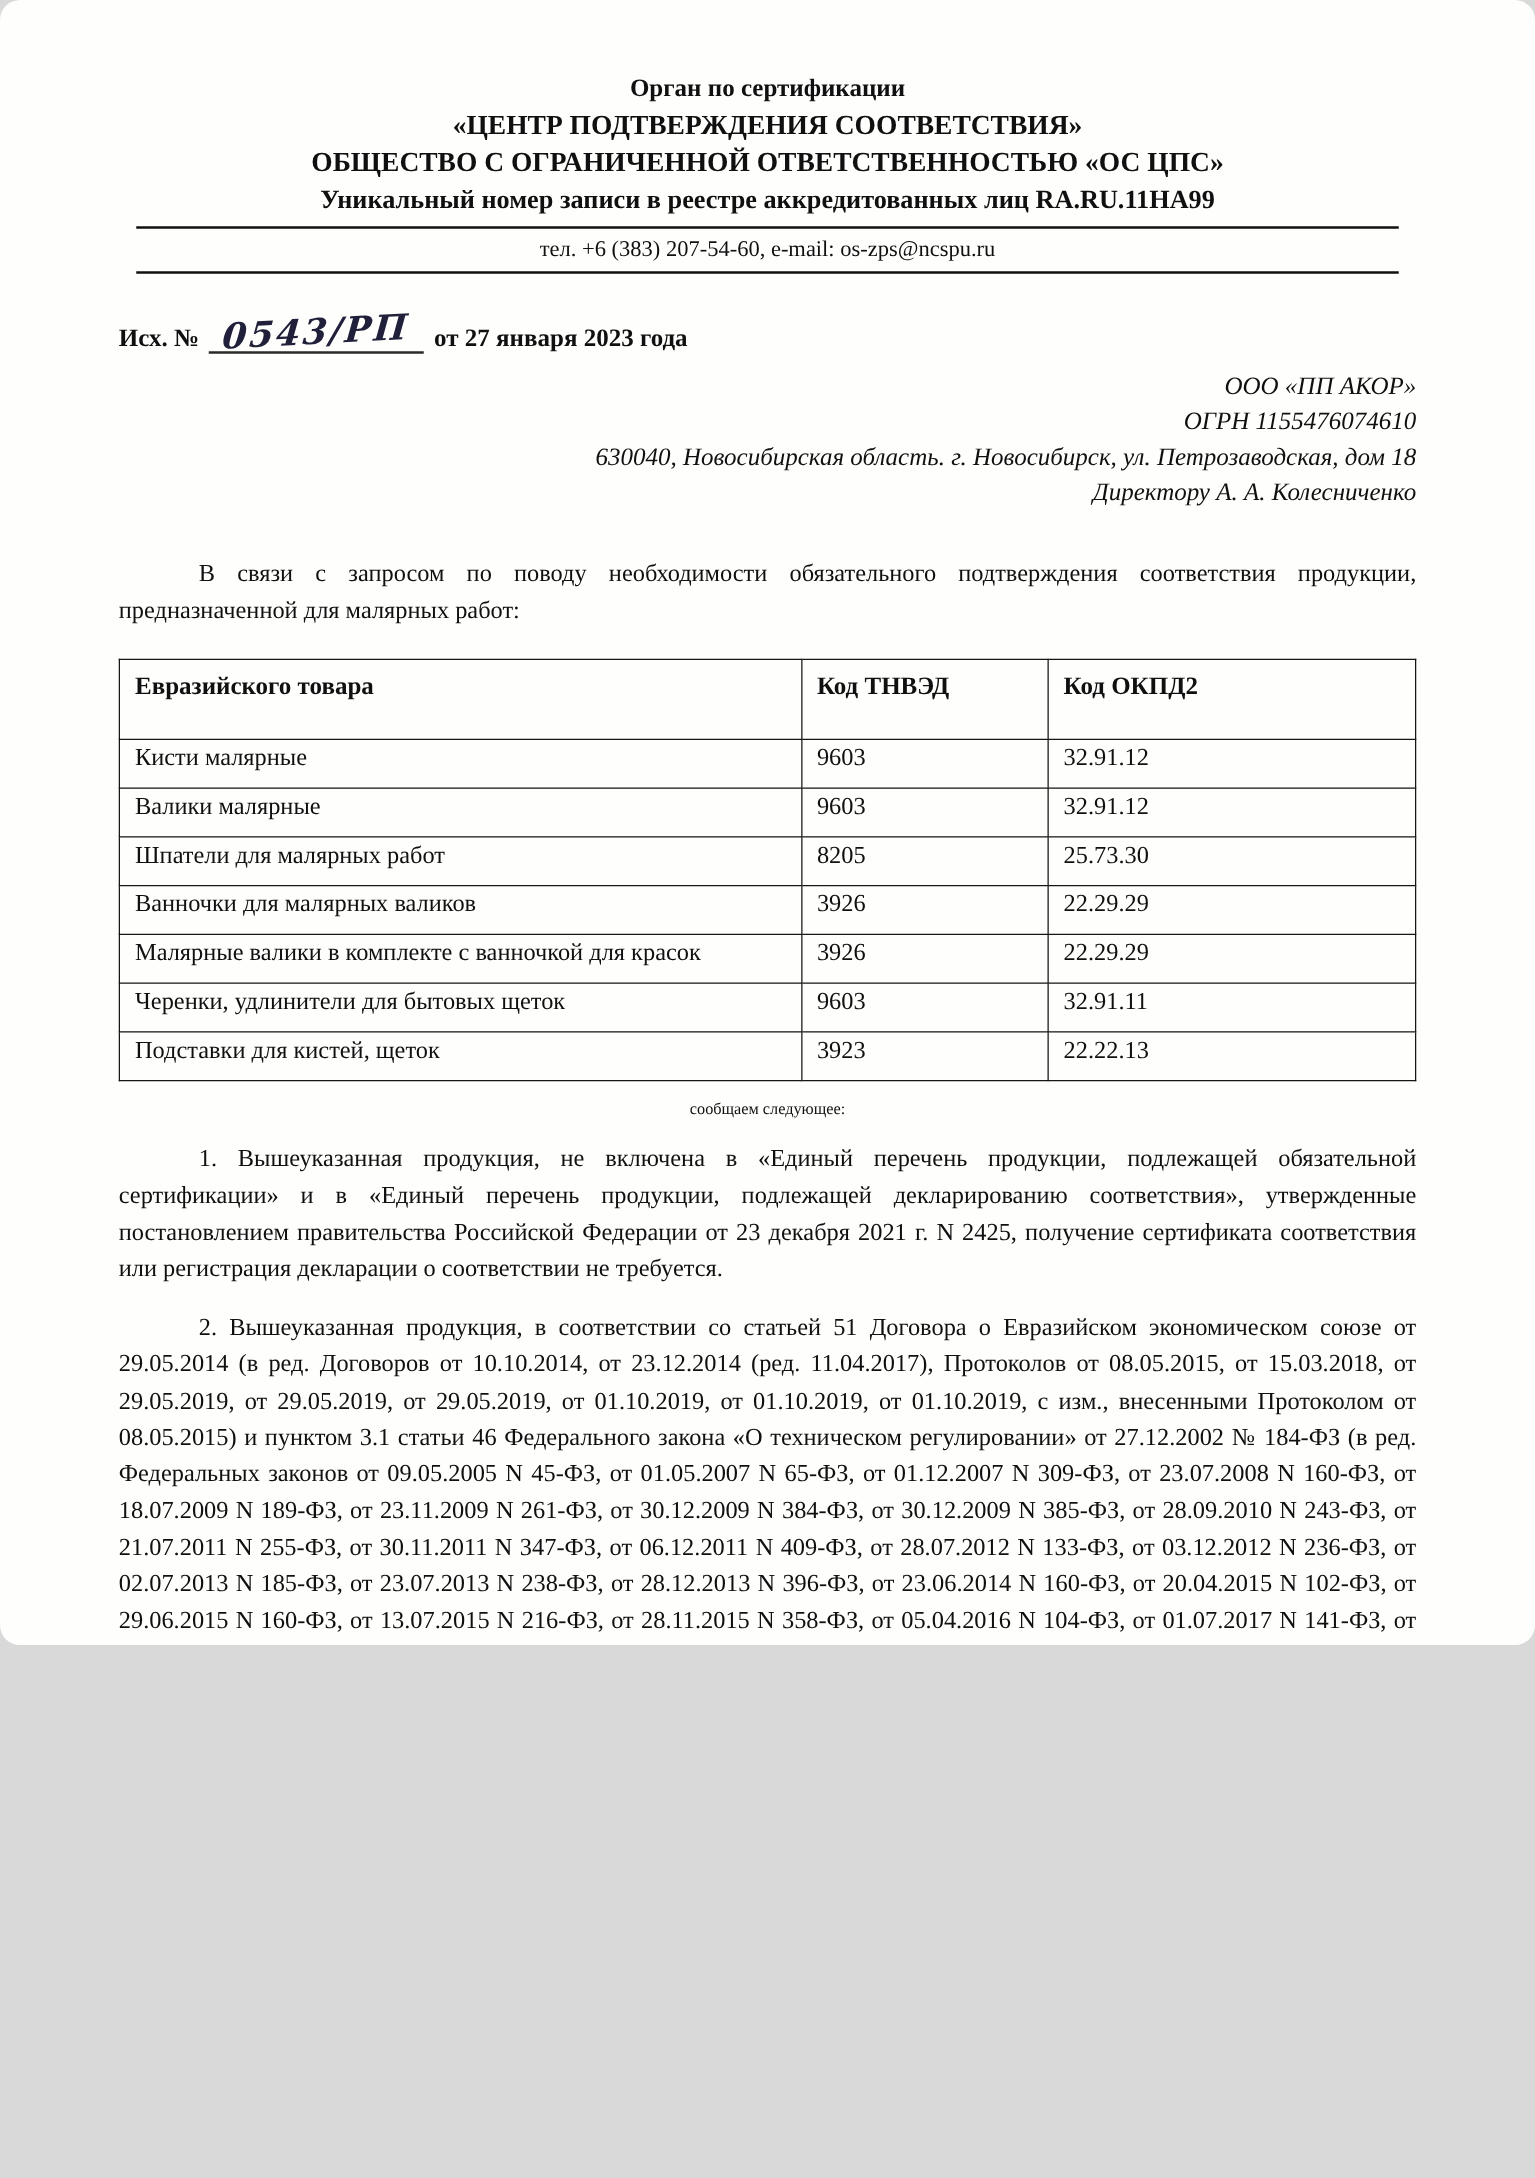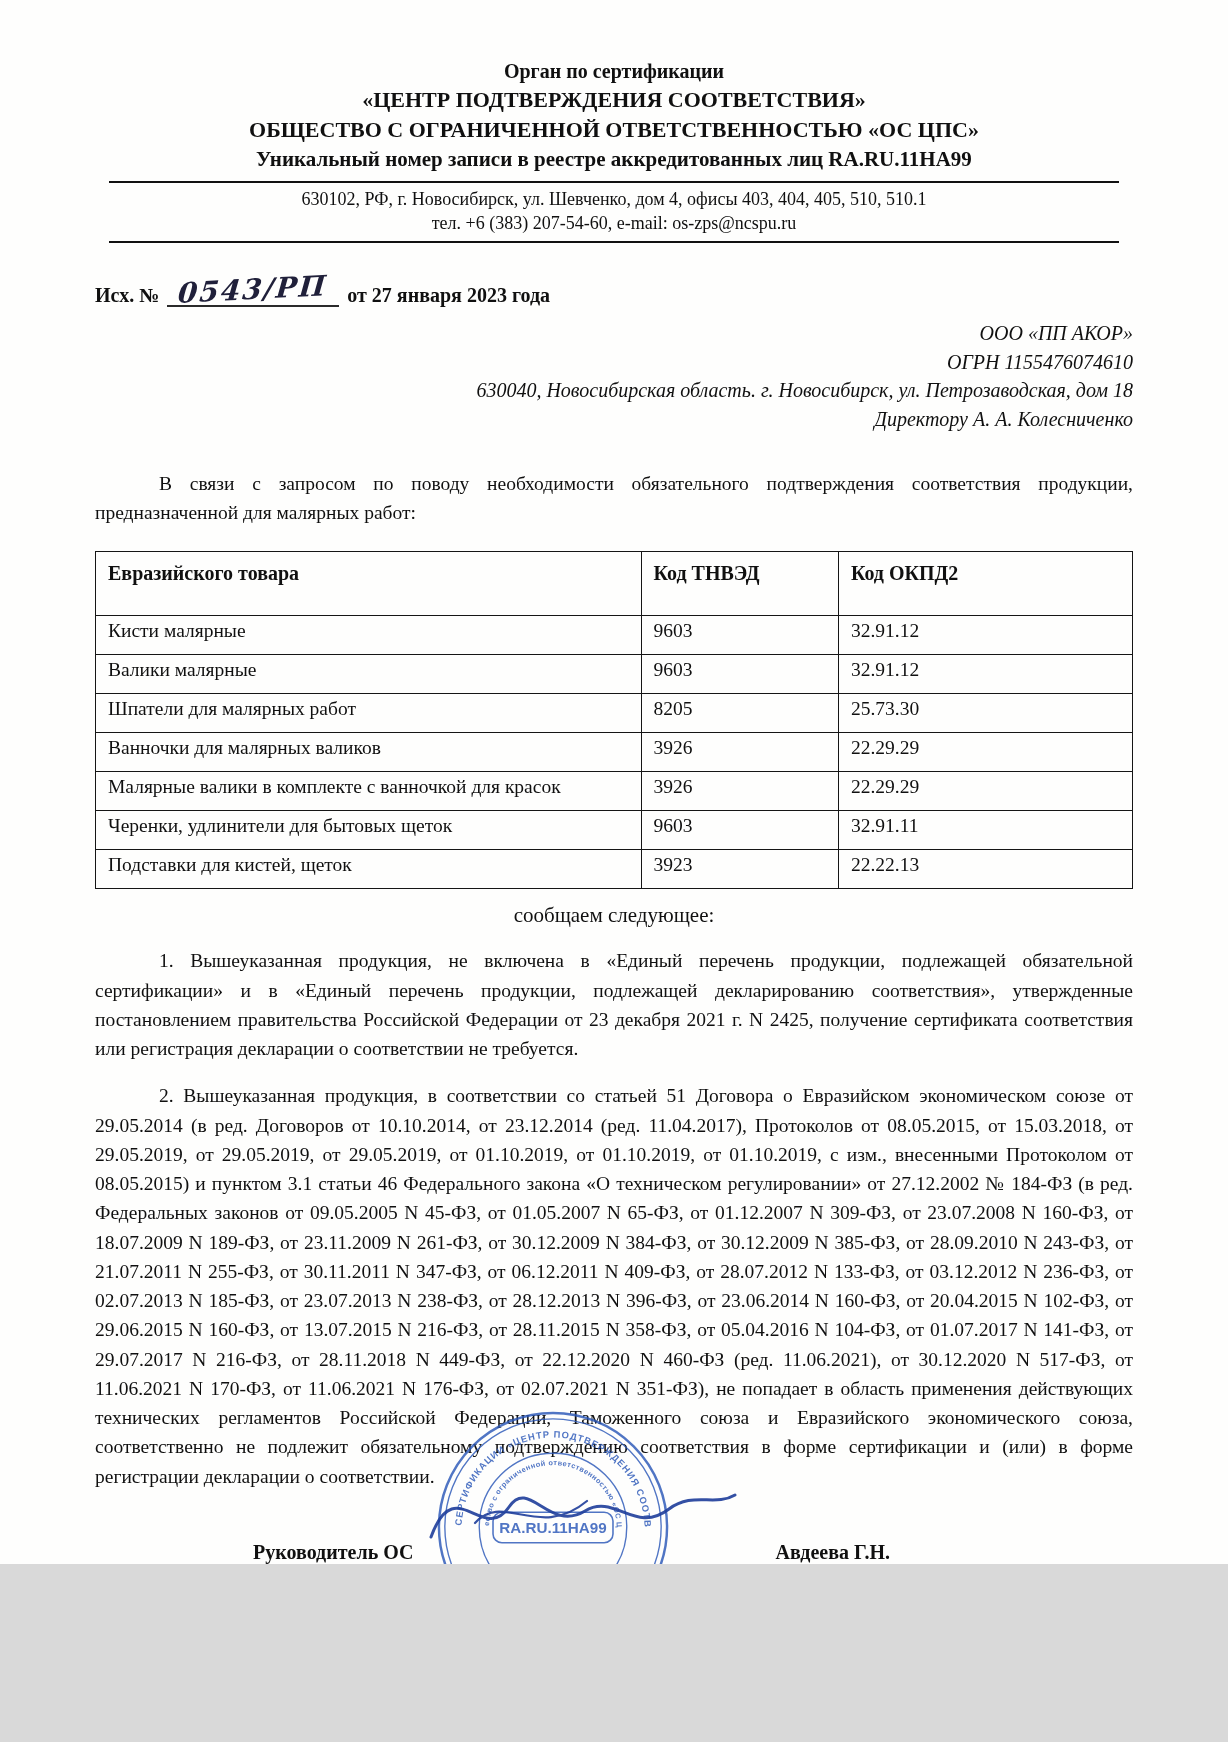--- a/index.html
+++ b/index.html
@@ -1,19 +1,19 @@
 <!DOCTYPE html>
 <html style="--stamp-color: #2b58b8; --sign-color: #1f3e9b;"><head>
 <meta charset="utf-8">
 <style>
   html,body{margin:0;padding:0;background:#d9d9d9;}
   .page{
-    width:1228px;height:1564px;margin:0 auto;background:#fefefd;color:#101010;
+    width:1228px;height:1316px;margin:0 auto;background:#fefefd;color:#101010;
     font-family:"Liberation Serif", serif;position:relative;box-sizing:border-box;
-    padding:58px 95px 40px 95px;overflow:hidden;
+    padding:58px 95px 40px 95px;overflow:hidden;border-radius:16px;
   }
   
   .hdr{text-align:center;}
   .hdr-line1{font-weight:bold;font-size:20px;line-height:1.35;}
   .hdr-line2{font-weight:bold;font-size:22px;line-height:1.35;}
   .hdr-line4{font-weight:bold;font-size:21px;line-height:1.4;margin-top:1px;}
   .rule{border-top:2px solid #111;margin:6px 14px 4px 14px;height:0;}
   .hdr-addr{font-size:18px;line-height:1.35;}
   
   .ref-row{margin-top:28px;font-size:20px;font-weight:bold;display:flex;align-items:flex-end;}
@@ -33,39 +33,38 @@
   .para{margin-top:18px;}
   
   table.products{width:100%;border-collapse:collapse;margin-top:24px;font-size:19.5px;table-layout:fixed;}
   table.products th,table.products td{border:1.6px solid #151515;text-align:left;vertical-align:top;padding:10px 12px;}
   table.products th{font-weight:bold;font-size:20px;padding-bottom:30px;}
   table.products td{padding-top:4px;padding-bottom:10px;height:24px;margin-top:16px;}
   .col-name{width:54%;}
   .col-tnved{width:18%;}
   .col-okpd{width:28%;}
   
-  .following{text-align:center;font-size:21px;margin-top:14px;}
+  .following{text-align:center;font-size:13px;margin-top:14px;}
   
   .sig-wrap{position:relative;margin-top:50px;display:flex;justify-content:space-between;
     font-weight:bold;font-size:20px;padding-left:158px;padding-right:243px;}
   .stamp{position:absolute;left:340px;top:-132px;z-index:3;opacity:.82;color:var(--stamp-color,#2b58b8);}
   .sign{position:absolute;left:322px;top:-92px;z-index:4;opacity:.9;color:var(--sign-color,#1f3e9b);}
 </style>
 </head>
 <body>
 
 <div class="page">
 
   <div class="hdr">
     <div class="hdr-line1">Орган по сертификации</div>
     <div class="hdr-line2">«ЦЕНТР ПОДТВЕРЖДЕНИЯ СООТВЕТСТВИЯ»</div>
     <div class="hdr-line2">ОБЩЕСТВО С ОГРАНИЧЕННОЙ ОТВЕТСТВЕННОСТЬЮ «ОС ЦПС»</div>
     <div class="hdr-line4">Уникальный номер записи в реестре аккредитованных лиц RA.RU.11НА99</div>
     <div class="rule"></div>
-    <div class="hdr-addr">630102, РФ, г. Новосибирск, ул. Шевченко, дом 4, офисы 403, 404, 405, 510, 510.1</div>
     <div class="hdr-addr">тел. +6 (383) 207-54-60,  e-mail: os-zps@ncspu.ru</div>
     <div class="rule"></div>
   </div>
 
   <div class="ref-row">
     <span class="ref-label">Исх. №</span>
     <span class="ref-line"><span class="handwriting">0543/РП</span></span>
     <span class="ref-date">от 27 января 2023 года</span>
   </div>
 

